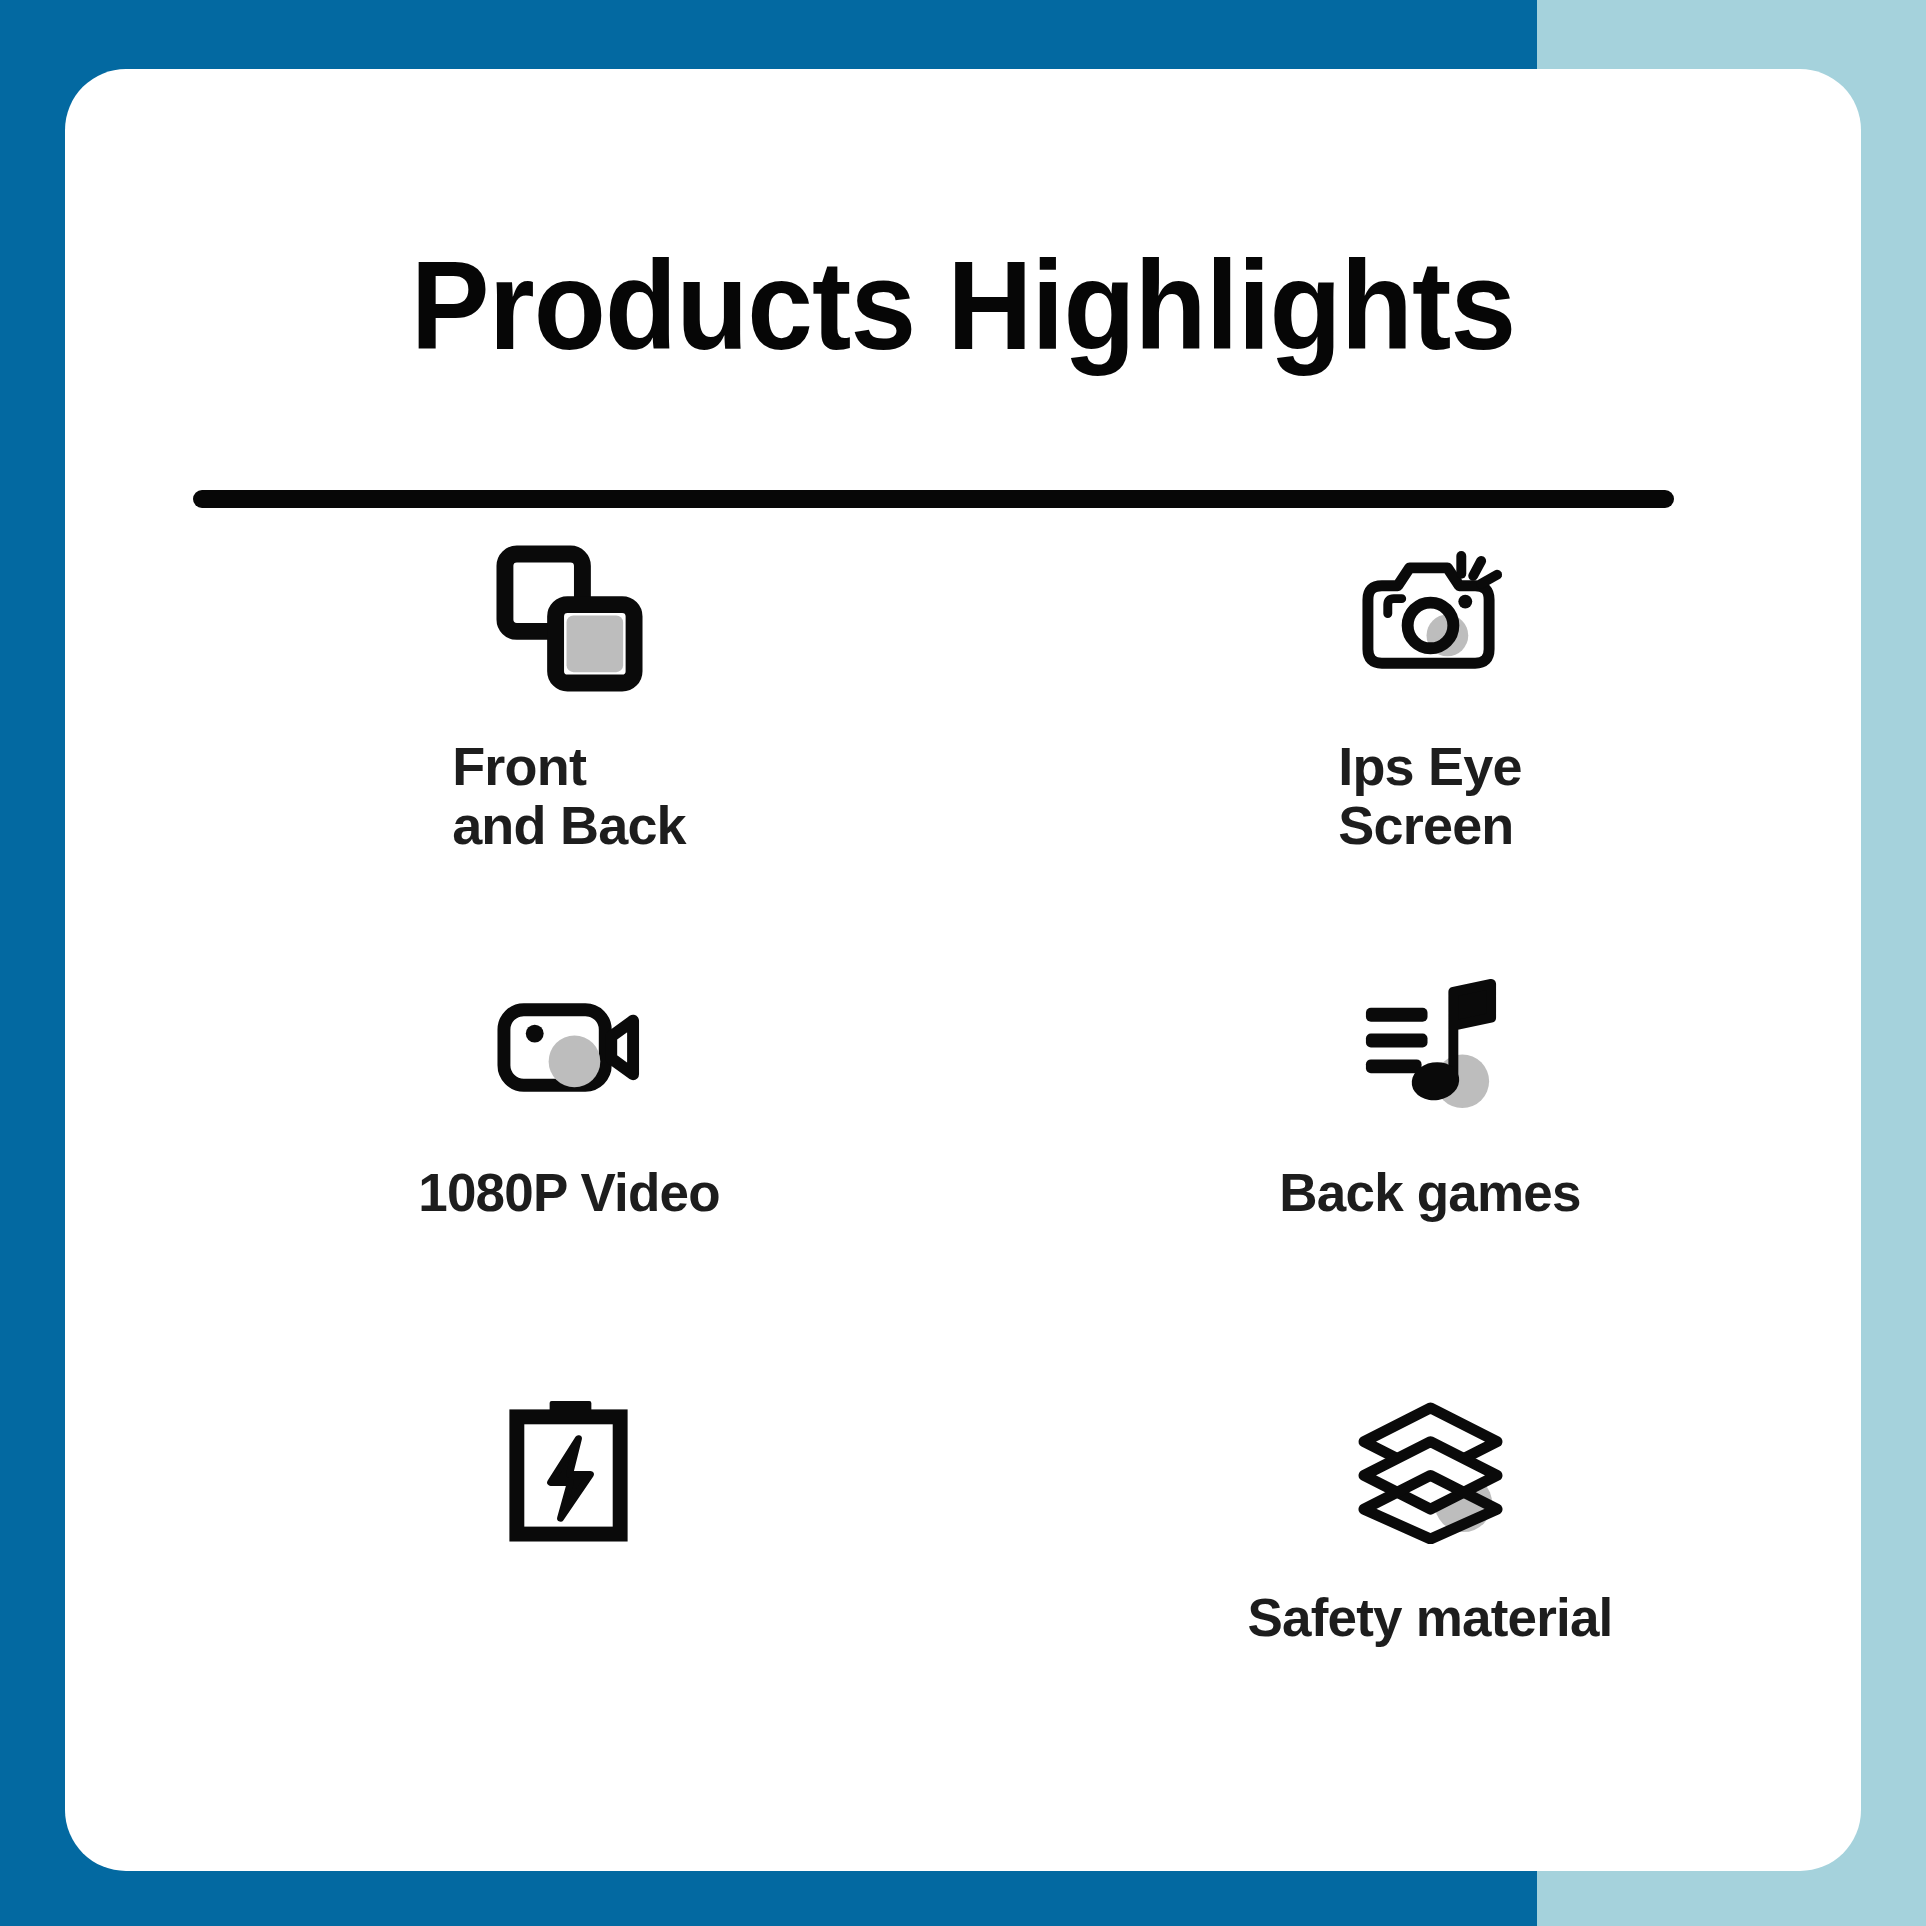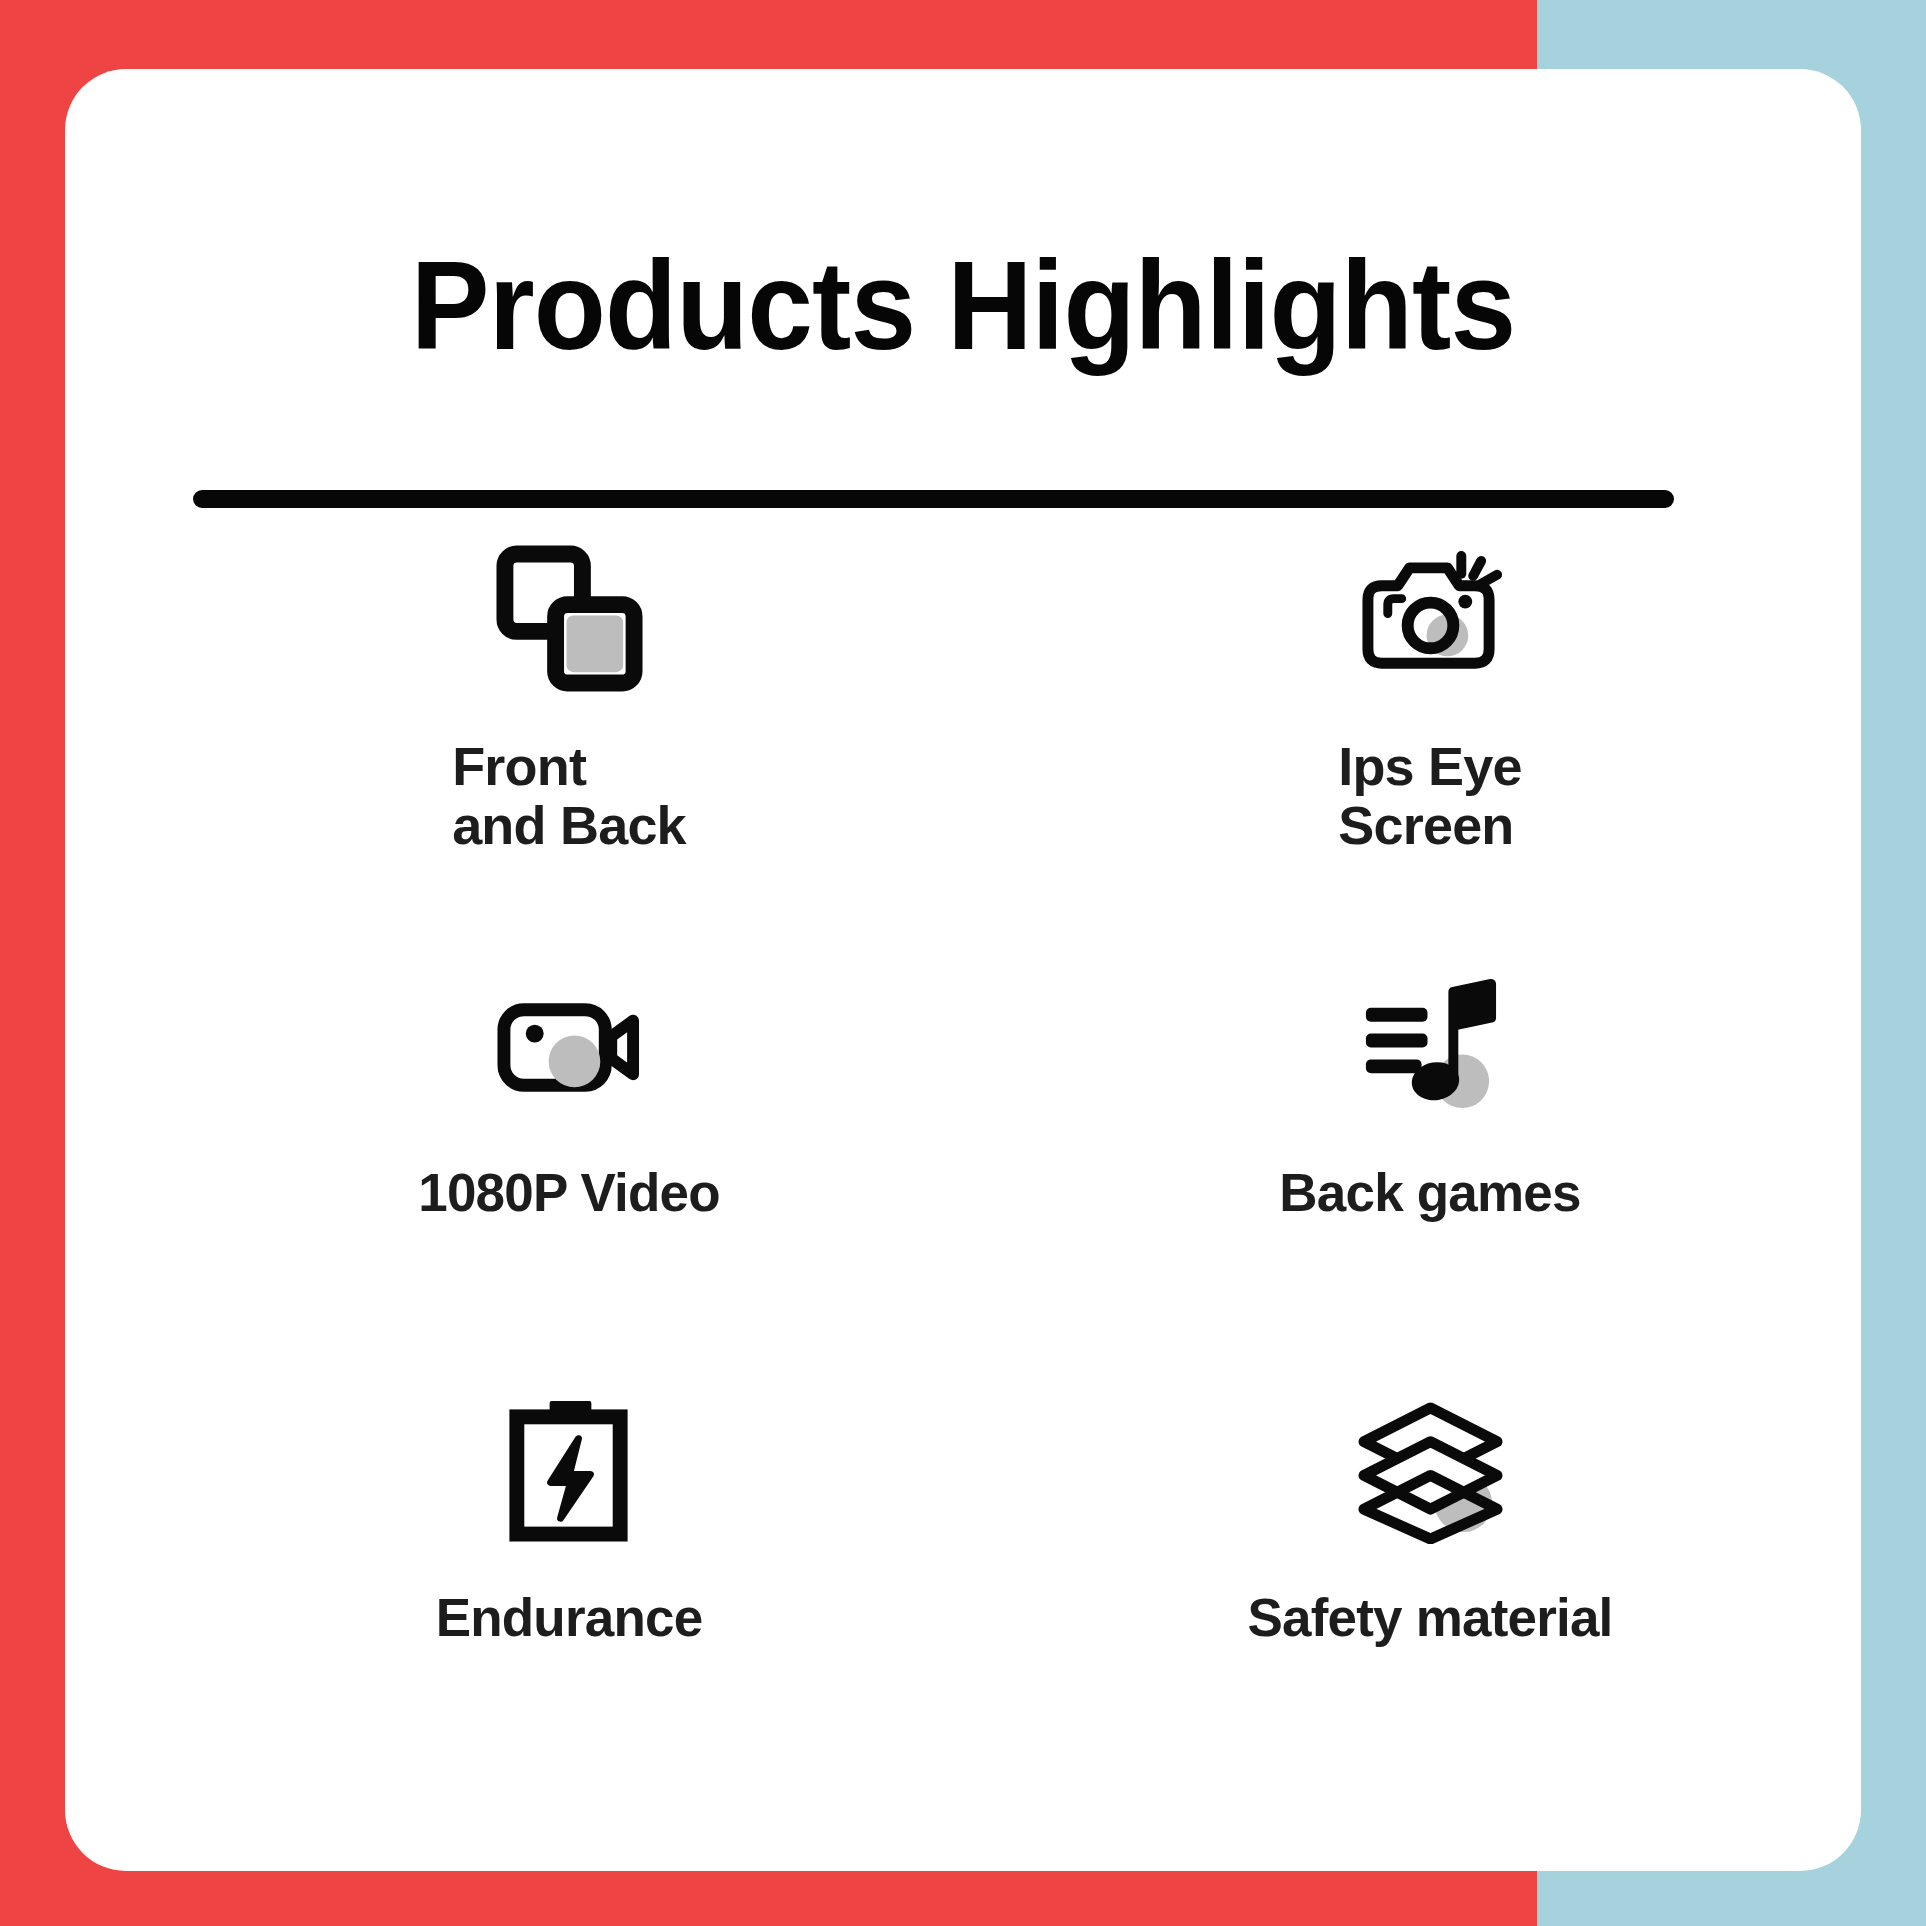--- a/index.html
+++ b/index.html
@@ -11,21 +11,21 @@
     height: 1927px;
     background: #a5d2dc;
     font-family: "Liberation Sans", sans-serif;
     overflow: hidden;
   }
 
   .page {
     position: relative;
     width: 1537px;
     height: 1927px;
-    background: #ef4444;
+    background: #0369a1;
     box-sizing: border-box;
   }
 
   .card {
     position: absolute;
     left: 65px;
     top: 69px;
     width: 1796px;
     height: 1802px;
     background: #ffffff;
@@ -193,21 +193,20 @@
 
       <div class="feature">
         <span class="feature-icon">
           <svg viewBox="0 0 150 150" xmlns="http://www.w3.org/2000/svg">
             <circle cx="98" cy="117" r="28" fill="#bdbdbd"></circle>
             <rect x="55" y="6" width="42" height="16" rx="2" fill="#0a0a0a"></rect>
             <rect x="22" y="22" width="104" height="118" fill="#ffffff" stroke="#0a0a0a" stroke-width="15"></rect>
             <path d="M84 44 L56 88 h20 l-10 36 L96 80 h-21 z" fill="#0a0a0a" stroke="#0a0a0a" stroke-width="7" stroke-linejoin="round"></path>
           </svg>
         </span>
-        <span class="feature-label">Endurance</span>
       </div>
 
       <div class="feature">
         <span class="feature-icon">
           <svg viewBox="0 0 150 150" xmlns="http://www.w3.org/2000/svg">
             <circle cx="108" cy="109" r="29" fill="#bdbdbd"></circle>
             <path d="M75 13 L142 47 L75 81 L8 47 Z" fill="#ffffff" stroke="#0a0a0a" stroke-width="11" stroke-linejoin="round"></path>
             <path d="M75 47 L142 81 L75 115 L8 81 Z" fill="#ffffff" stroke="#0a0a0a" stroke-width="11" stroke-linejoin="round"></path>
             <path d="M75 81 L142 115 L75 145 L8 115 Z" fill="none" stroke="#0a0a0a" stroke-width="11" stroke-linejoin="round"></path>
           </svg>

